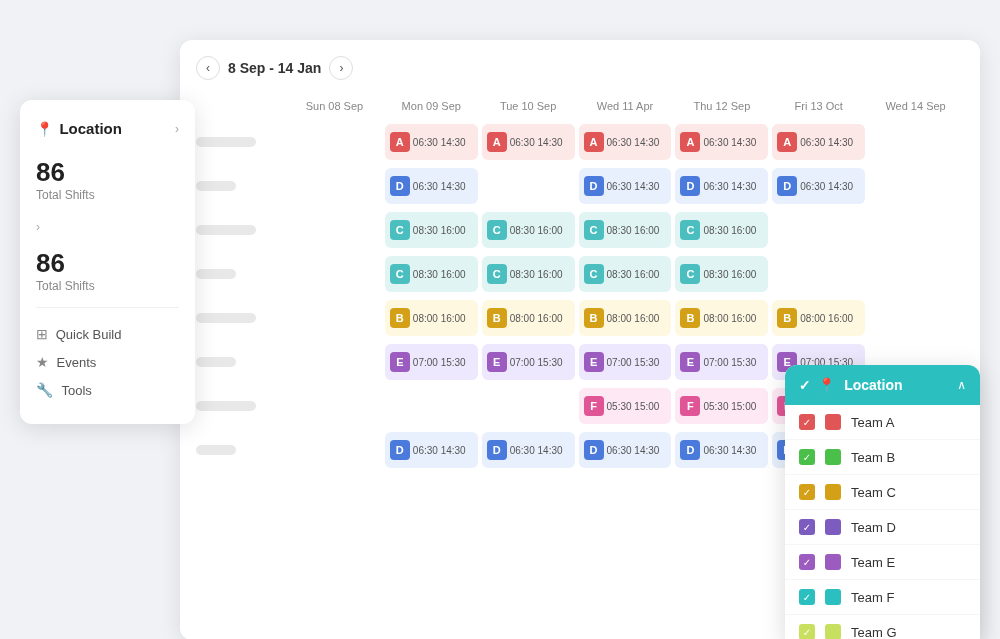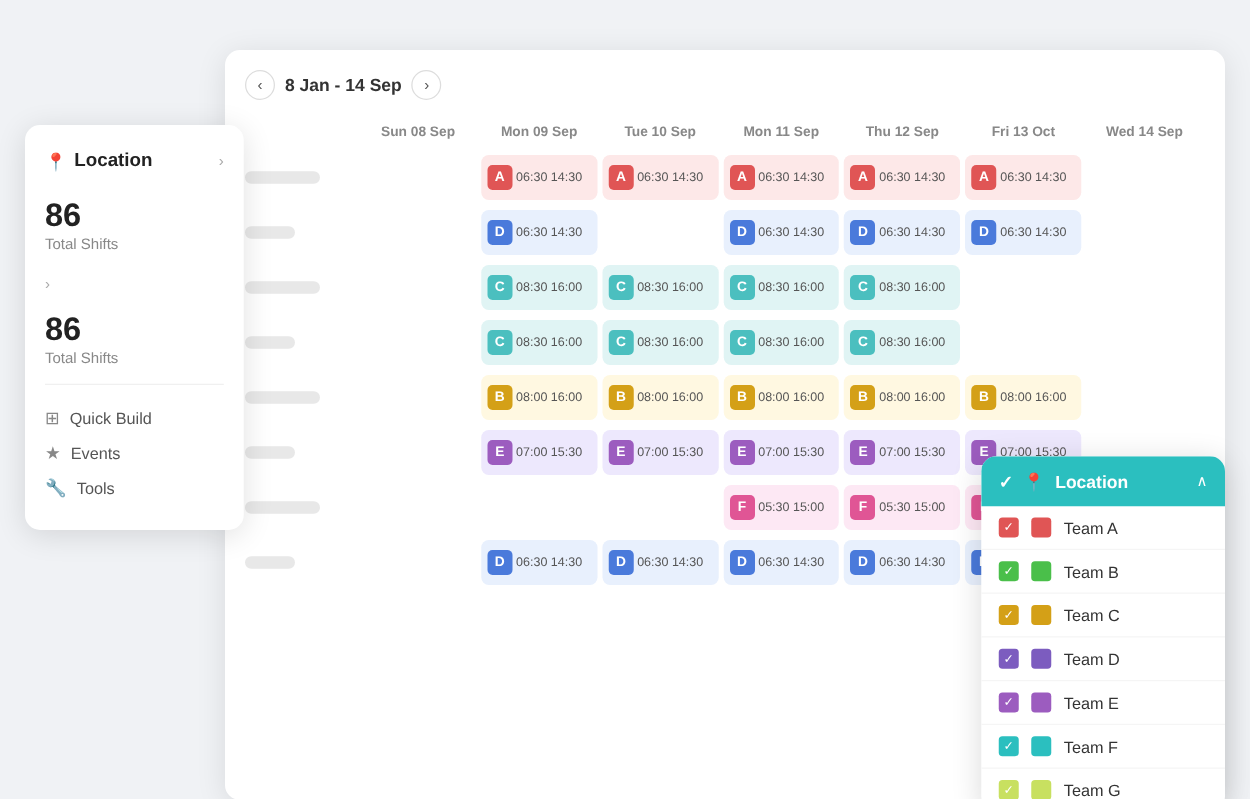--- a/index.html
+++ b/index.html
@@ -95,21 +95,21 @@
       display: grid;
       grid-template-columns: 90px repeat(7, 1fr);
       gap: 0;
     }
 
     .day-header {
       text-align: center;
       font-size: 11px;
       color: #888;
       padding: 4px 0 8px;
-      font-weight: 700;
+      font-weight: 400;
     }
 
     .row-label {
       height: 44px;
       display: flex;
       align-items: center;
       padding-right: 8px;
     }
 
     .row-label-bar {
@@ -347,32 +347,32 @@
 </head>
 <body>
 
 <div class="main-container">
 
   <div class="calendar-panel">
 
     <div class="calendar-header">
       <div class="date-nav">
         <button class="nav-btn">‹</button>
-        <span class="date-range">8 Jan - 14 Sep</span>
+        <span class="date-range">8 Sep - 14 Jan</span>
         <button class="nav-btn">›</button>
       </div>
     </div>
 
     <div class="calendar-grid">
 
       <div class="day-header"></div>
       <div class="day-header">Sun 08 Sep</div>
       <div class="day-header">Mon 09 Sep</div>
       <div class="day-header">Tue 10 Sep</div>
-      <div class="day-header">Mon 11 Sep</div>
+      <div class="day-header">Wed 11 Apr</div>
       <div class="day-header">Thu 12 Sep</div>
       <div class="day-header">Fri 13 Oct</div>
       <div class="day-header">Wed 14 Sep</div>
     </div>
 
     <div id="calendar-body">
         <div style="display: grid; grid-template-columns: 90px repeat(7, 1fr);">
           <div class="row-label">
             <div class="row-label-bar"></div>
           </div>

